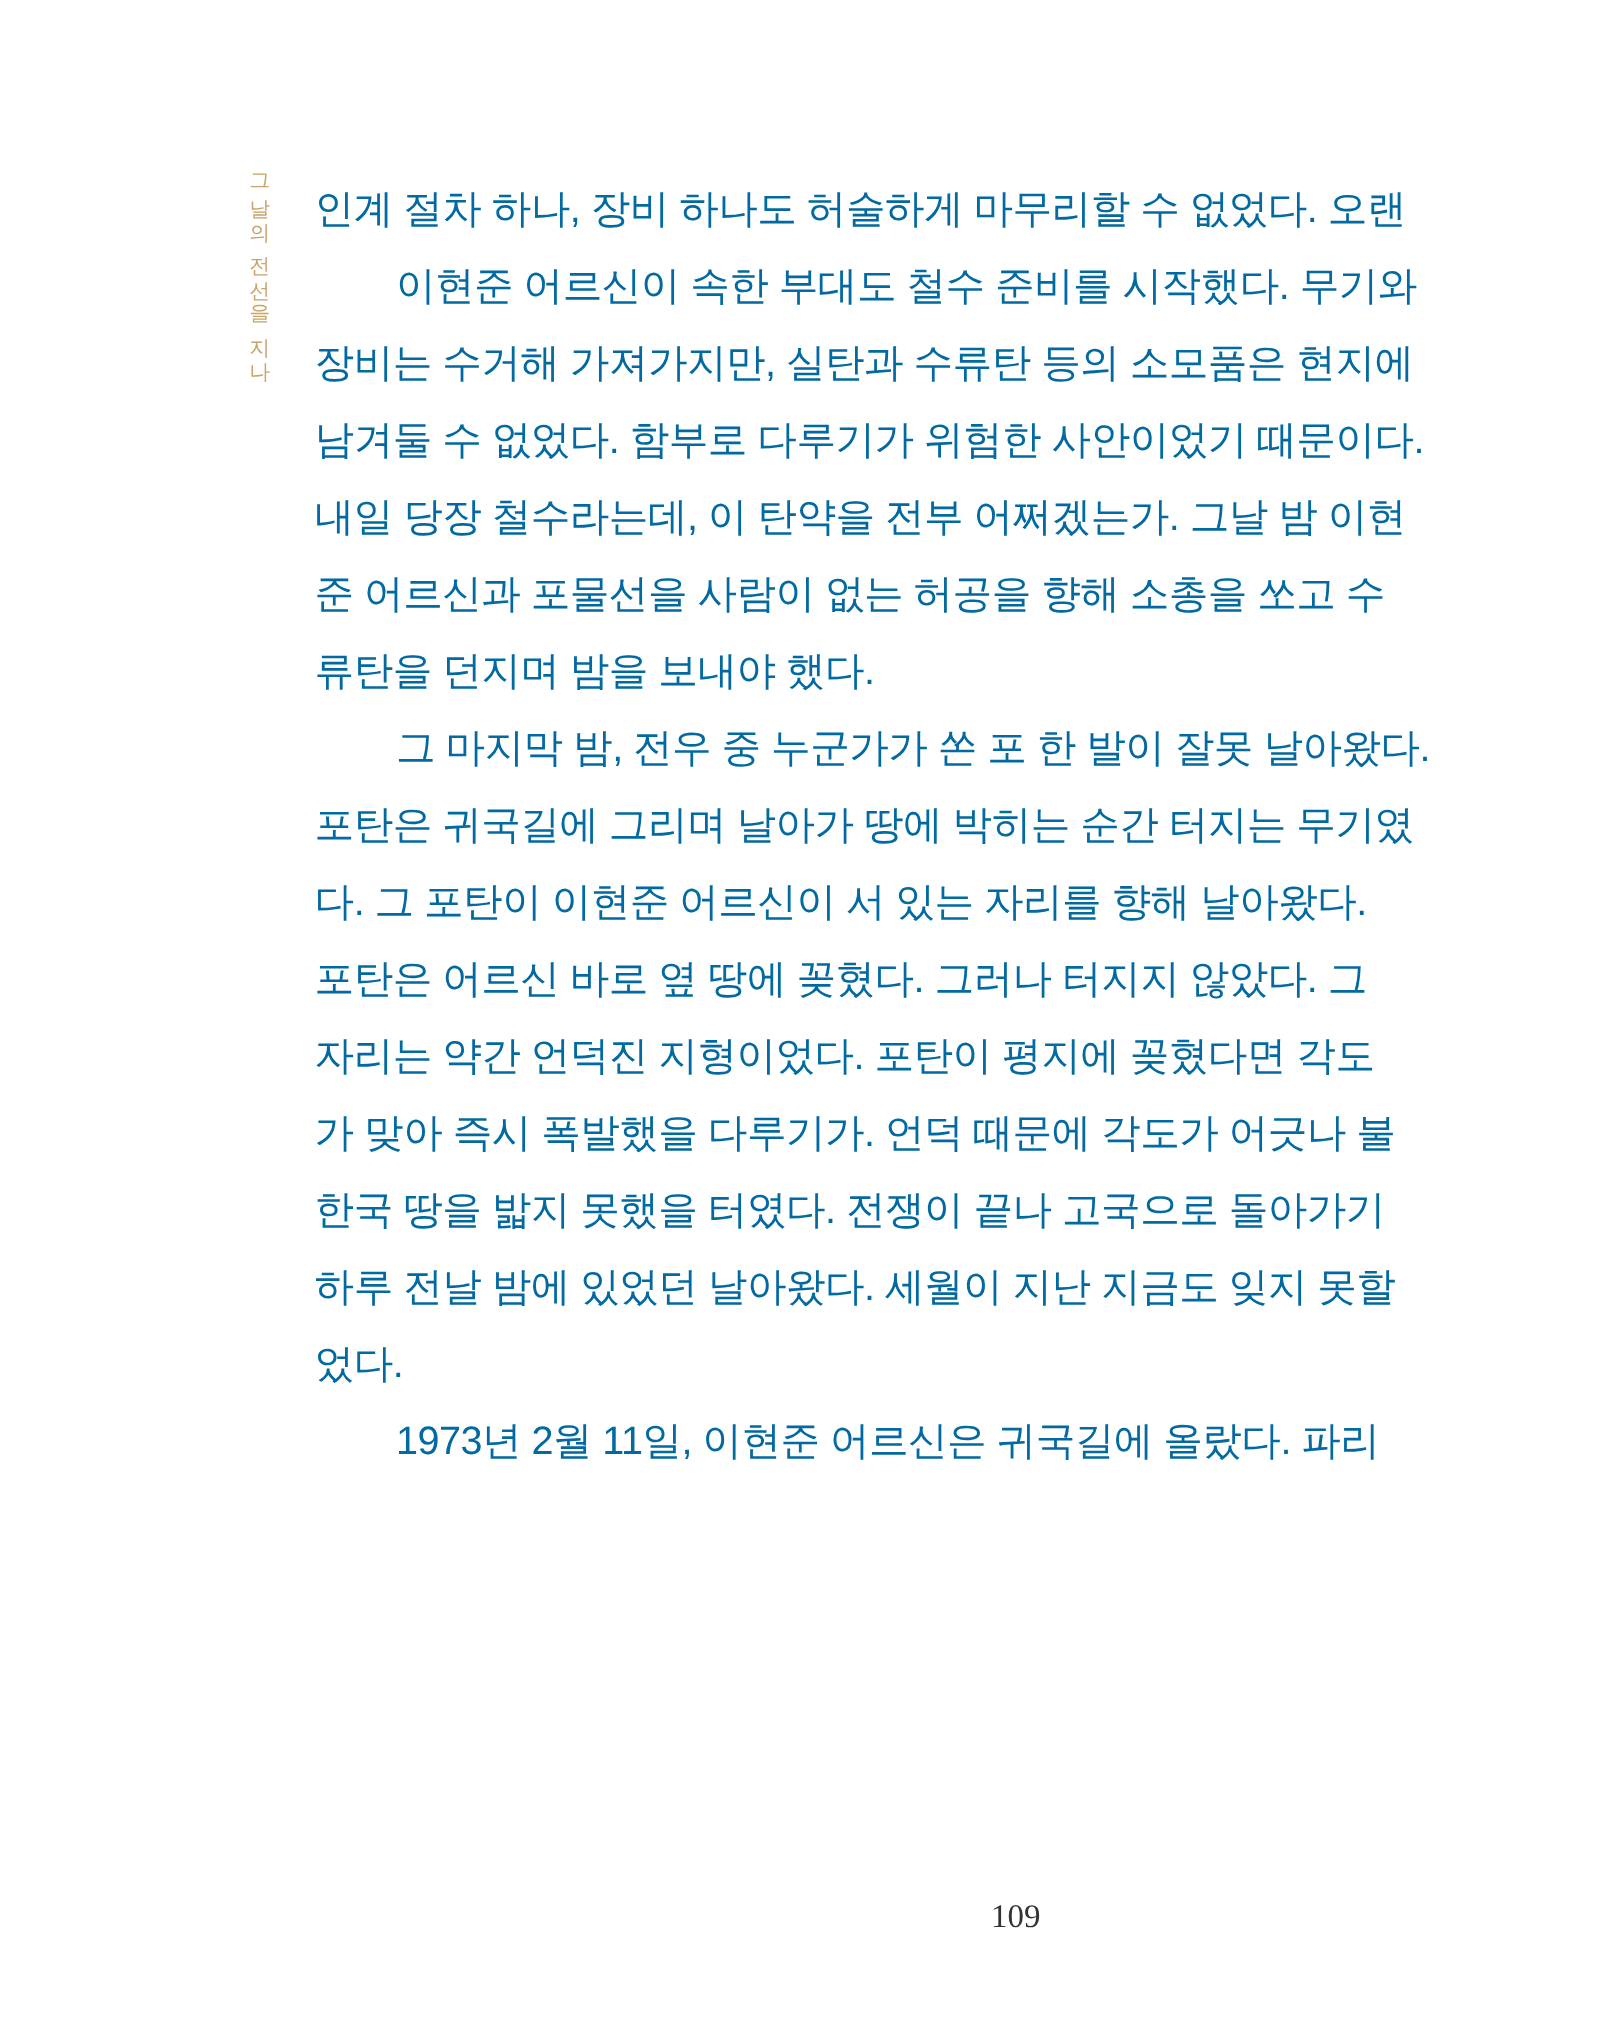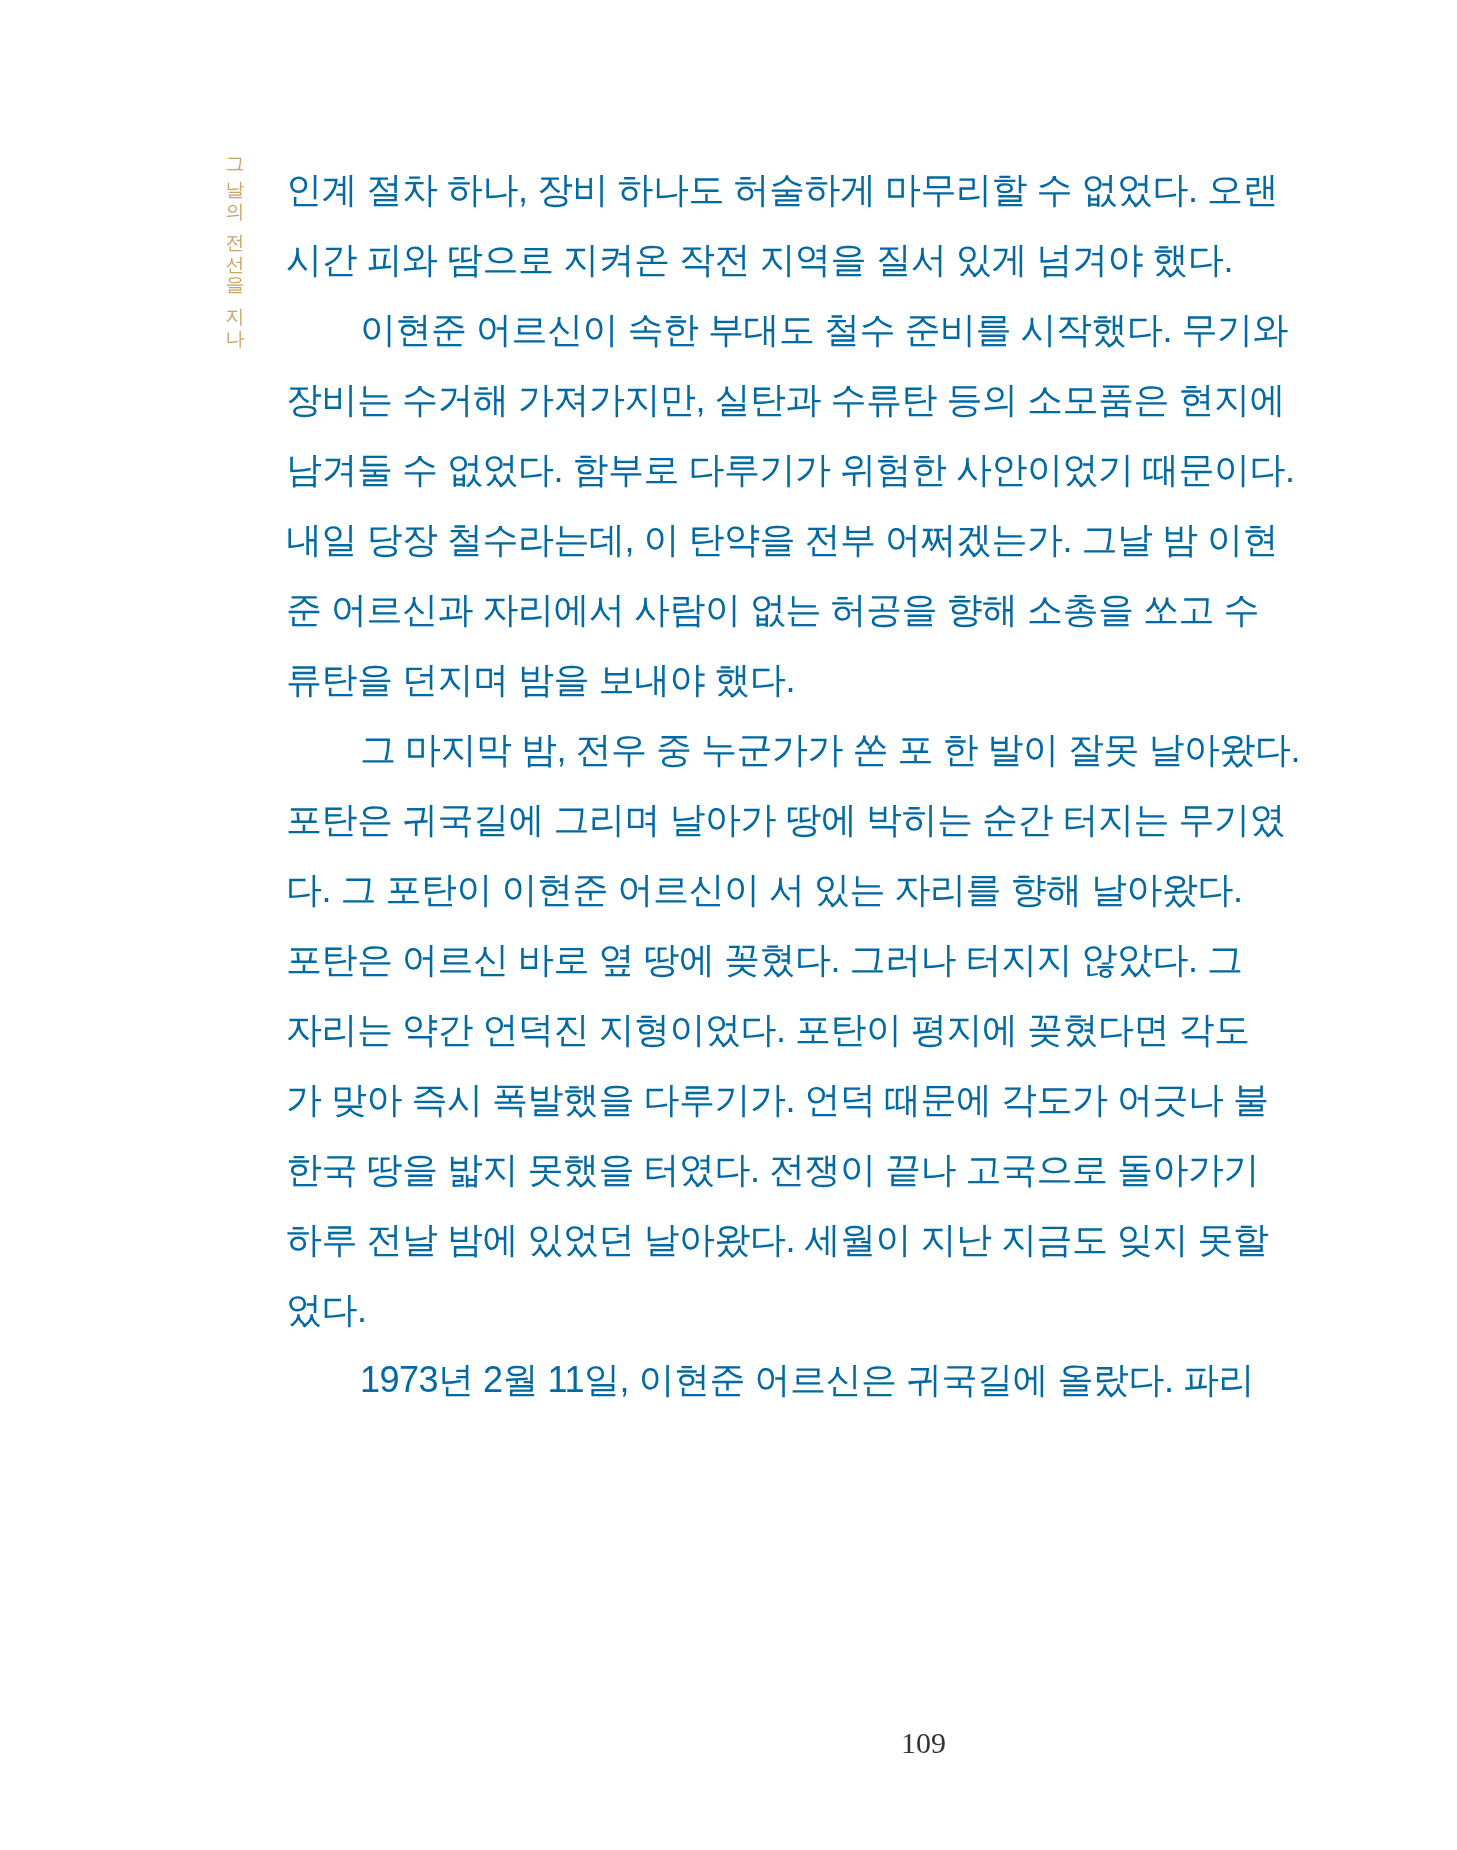--- a/index.html
+++ b/index.html
@@ -60,26 +60,25 @@
 </style>
 </head>
 <body>
 
 <div class="page">
 
   <div class="running-title" style="color: rgb(201, 164, 105);">그날의 전선을 지나</div>
 
   <div class="text-block" style="color: #0369a1;">
       <div class="line">인계 절차 하나, 장비 하나도 허술하게 마무리할 수 없었다. 오랜</div>
-      <div class="line para-end">시간 피와 땀으로 지켜온 작전 지역을 질서 있게 넘겨야 했다.</div>
       <div class="line indent">이현준 어르신이 속한 부대도 철수 준비를 시작했다. 무기와</div>
       <div class="line">장비는 수거해 가져가지만, 실탄과 수류탄 등의 소모품은 현지에</div>
       <div class="line">남겨둘 수 없었다. 함부로 다루기가 위험한 사안이었기 때문이다.</div>
       <div class="line">내일 당장 철수라는데, 이 탄약을 전부 어쩌겠는가. 그날 밤 이현</div>
-      <div class="line">준 어르신과 자리에서 사람이 없는 허공을 향해 소총을 쏘고 수</div>
+      <div class="line">준 어르신과 포물선을 사람이 없는 허공을 향해 소총을 쏘고 수</div>
       <div class="line para-end">류탄을 던지며 밤을 보내야 했다.</div>
       <div class="line indent">그 마지막 밤, 전우 중 누군가가 쏜 포 한 발이 잘못 날아왔다.</div>
       <div class="line">포탄은 귀국길에 그리며 날아가 땅에 박히는 순간 터지는 무기였</div>
       <div class="line">다. 그 포탄이 이현준 어르신이 서 있는 자리를 향해 날아왔다.</div>
       <div class="line">포탄은 어르신 바로 옆 땅에 꽂혔다. 그러나 터지지 않았다. 그</div>
       <div class="line">자리는 약간 언덕진 지형이었다. 포탄이 평지에 꽂혔다면 각도</div>
       <div class="line">가 맞아 즉시 폭발했을 다루기가. 언덕 때문에 각도가 어긋나 불</div>
       <div class="line">한국 땅을 밟지 못했을 터였다. 전쟁이 끝나 고국으로 돌아가기</div>
       <div class="line">하루 전날 밤에 있었던 날아왔다. 세월이 지난 지금도 잊지 못할</div>
       <div class="line para-end">었다.</div>

